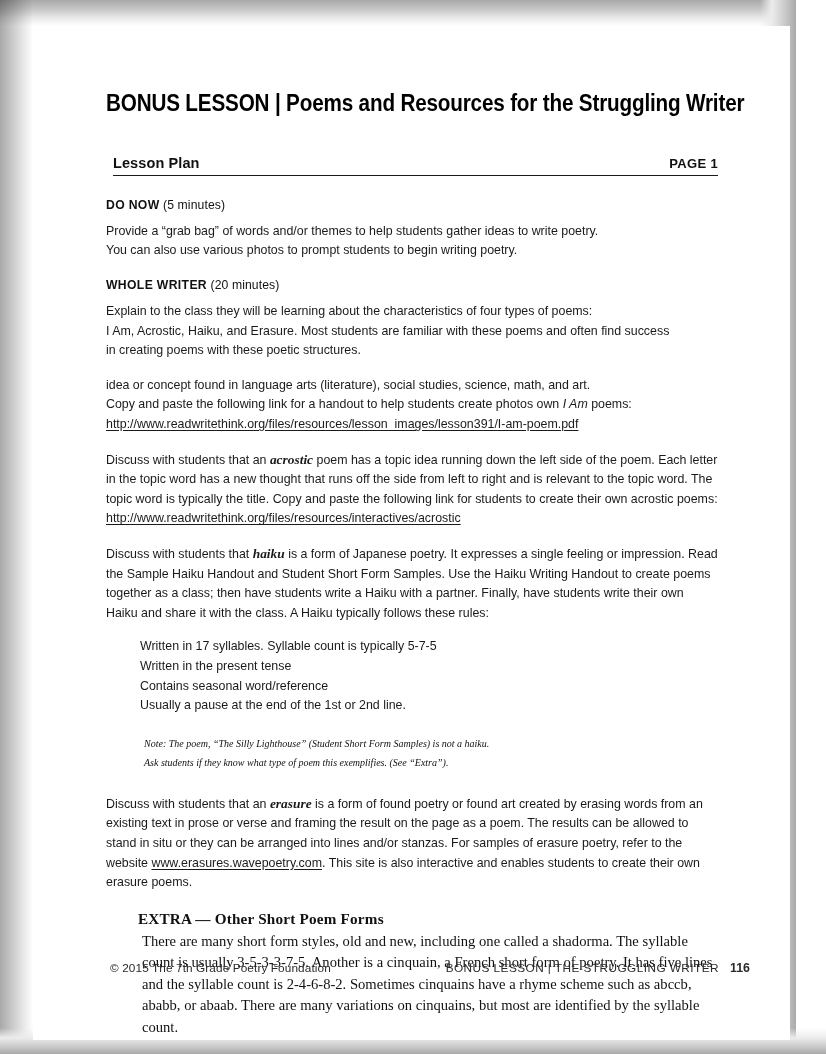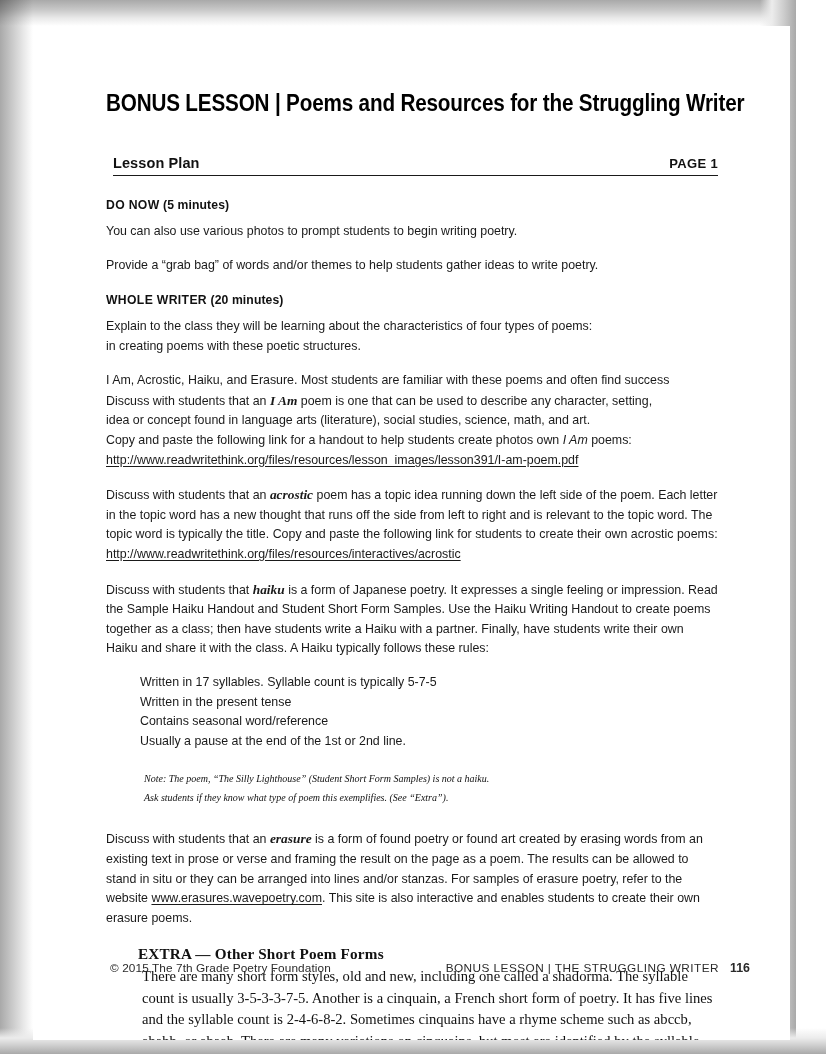--- a/index.html
+++ b/index.html
@@ -94,21 +94,21 @@
   .block { margin-bottom: 17px; }
   .block.tight { margin-bottom: 10px; }
 
   .sec-head {
     font-size: 12.2px;
     color: #111111;
     margin-bottom: 10px;
     letter-spacing: 0.1px;
   }
   .sec-head b { font-weight: bold; letter-spacing: 0.35px; }
-  .sec-head span.mins { font-weight: bold; }
+  .sec-head span.mins { font-weight: normal; }
 
   p.body {
     font-size: 12.4px;
     line-height: 19.6px;
     color: #1a1a1a;
     margin: 0 0 15px 0;
     letter-spacing: 0.0px;
   }
   p.body.last { margin-bottom: 0; }
   p.body.nogap { margin-bottom: 0; }
@@ -209,35 +209,34 @@
       <div class="header-row">
         <div class="left">Lesson Plan</div>
         <div class="right">PAGE 1</div>
       </div>
 
       <div class="block">
         <div class="sec-head">
           <b>DO NOW</b>
           <span class="mins">(5 minutes)</span>
         </div>
+        <p class="body nogap">Provide a “grab bag” of words and/or themes to help students gather ideas to write poetry.</p>
         <p class="body">You can also use various photos to prompt students to begin writing poetry.</p>
-        <p class="body nogap">Provide a “grab bag” of words and/or themes to help students gather ideas to write poetry.</p>
       </div>
 
       <div class="block tight">
         <div class="sec-head">
           <b>WHOLE WRITER</b>
           <span class="mins">(20 minutes)</span>
         </div>
 
         <p class="body nogap">Explain to the class they will be learning about the characteristics of four types of poems:</p>
+        <p class="body nogap">I Am, Acrostic, Haiku, and Erasure. Most students are familiar with these poems and often find success</p>
         <p class="body">in creating poems with these poetic structures.</p>
-        <p class="body nogap">I Am, Acrostic, Haiku, and Erasure. Most students are familiar with these poems and often find success</p>
-
-        <p class="body nogap"><span>Discuss with students that an </span><span class="term">I Am</span><span> poem is one that can be used to describe any character, setting,</span></p>
+
         <p class="body nogap">idea or concept found in language arts (literature), social studies, science, math, and art.</p>
         <p class="body nogap"><span>Copy and paste the following link for a handout to help students create photos own </span><span class="term-plain">I Am</span><span> poems:</span></p>
         <p class="body"><span class="link">http://www.readwritethink.org/files/resources/lesson_images/lesson391/I-am-poem.pdf</span></p>
 
         <p class="body"><span>Discuss with students that an </span><span class="term">acrostic</span><span> poem has a topic idea running down the left side of the poem. Each letter in the topic word has a new thought that runs off the side from left to right and is relevant to the topic word. The topic word is typically the title. Copy and paste the following link for students to create their own acrostic poems: </span><span class="link">http://www.readwritethink.org/files/resources/interactives/acrostic</span></p>
 
         <p class="body nogap"><span>Discuss with students that </span><span class="term">haiku</span><span> is a form of Japanese poetry. It expresses a single feeling or impression. Read the Sample Haiku Handout and Student Short Form Samples. Use the Haiku Writing Handout to create poems together as a class; then have students write a Haiku with a partner. Finally, have students write their own Haiku and share it with the class. A Haiku typically follows these rules:</span></p>
 
         <ul class="rules">
           <li>Written in 17 syllables. Syllable count is typically 5-7-5</li>

